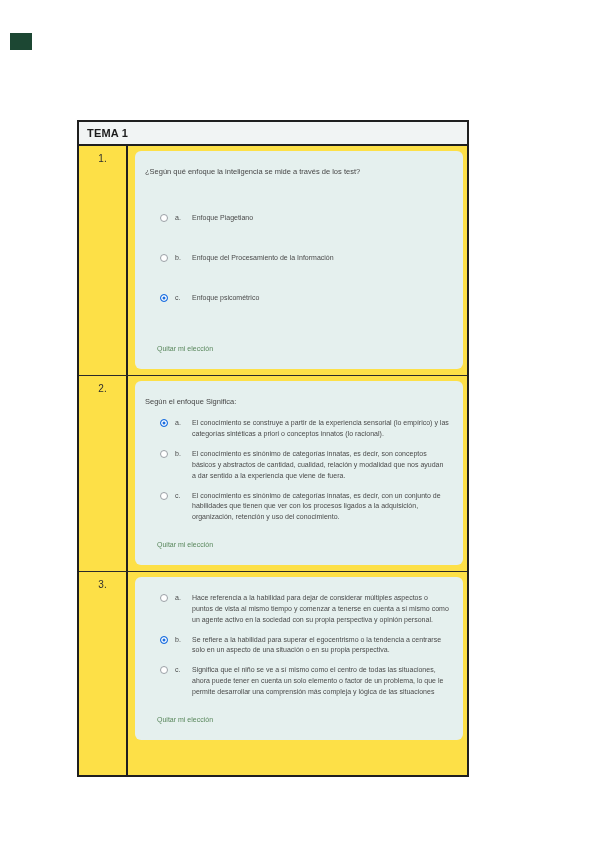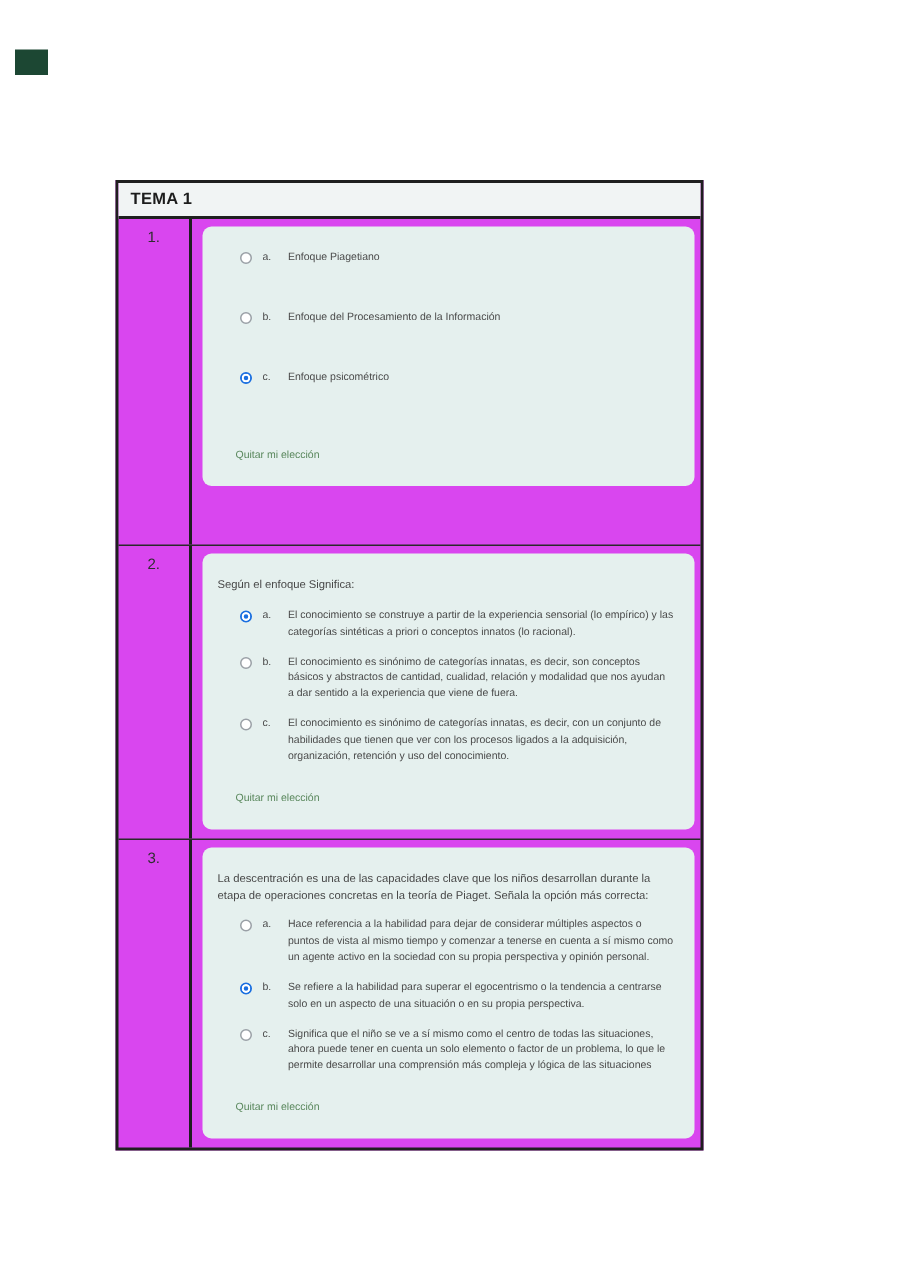--- a/index.html
+++ b/index.html
@@ -3,21 +3,21 @@
 <meta charset="utf-8">
 <style>
   * { margin:0; padding:0; box-sizing:border-box; }
   html,body { width:600px; height:848px; background:#ffffff;
     font-family:"Liberation Sans", sans-serif; position:relative; overflow:hidden; }
 
   .corner-mark { position:absolute; left:10px; top:33px; width:22px; height:17px;
     background:#1c4733; }
 
   .quiz-table { position:absolute; left:77px; top:120px; width:392px;
-    border:2px solid #1f1f1f; background:#d946ef; }
+    border:2px solid #1f1f1f; background:#fde047; }
 
   .table-header { background:#f1f4f4; border-bottom:2px solid #1f1f1f;
     height:24px; display:flex; align-items:center; padding:0 8px;
     font-weight:bold; font-size:11px; color:#1c1c1c; letter-spacing:.2px; }
 
   .table-row { display:flex; border-bottom:1px solid #2a2a2a; }
   .table-row:last-child { border-bottom:none; }
   .row-1 { min-height:218px; }
   .row-2 { min-height:184px; }
   .row-3 { min-height:203px; }
@@ -61,20 +61,21 @@
 <div class="quiz-table">
 
   <div class="table-header">
     <span>TEMA 1</span>
   </div>
 
   <div class="table-row row-1">
     <div class="num-cell">1.</div>
     <div class="content-cell">
       <div class="question-card card--loose">
+        <div class="question-text">¿Según qué enfoque la inteligencia se mide a través de los test?</div>
         <div class="options">
           <div class="option-row">
             <span class="radio"></span>
             <span class="option-letter">a.</span>
             <span class="option-text">Enfoque Piagetiano</span>
           </div>
           <div class="option-row">
             <span class="radio"></span>
             <span class="option-letter">b.</span>
             <span class="option-text">Enfoque del Procesamiento de la Información</span>
@@ -114,21 +115,20 @@
         </div>
         <a class="remove-link">Quitar mi elección</a>
       </div>
     </div>
   </div>
 
   <div class="table-row row-3">
     <div class="num-cell">3.</div>
     <div class="content-cell">
       <div class="question-card card--tight">
-        <div class="question-text">La descentración es una de las capacidades clave que los niños desarrollan durante la etapa de operaciones concretas en la teoría de Piaget. Señala la opción más correcta:</div>
         <div class="options">
           <div class="option-row">
             <span class="radio"></span>
             <span class="option-letter">a.</span>
             <span class="option-text">Hace referencia a la habilidad para dejar de considerar múltiples aspectos o puntos de vista al mismo tiempo y comenzar a tenerse en cuenta a sí mismo como un agente activo en la sociedad con su propia perspectiva y opinión personal.</span>
           </div>
           <div class="option-row">
             <span class="radio selected"></span>
             <span class="option-letter">b.</span>
             <span class="option-text">Se refiere a la habilidad para superar el egocentrismo o la tendencia a centrarse solo en un aspecto de una situación o en su propia perspectiva.</span>

